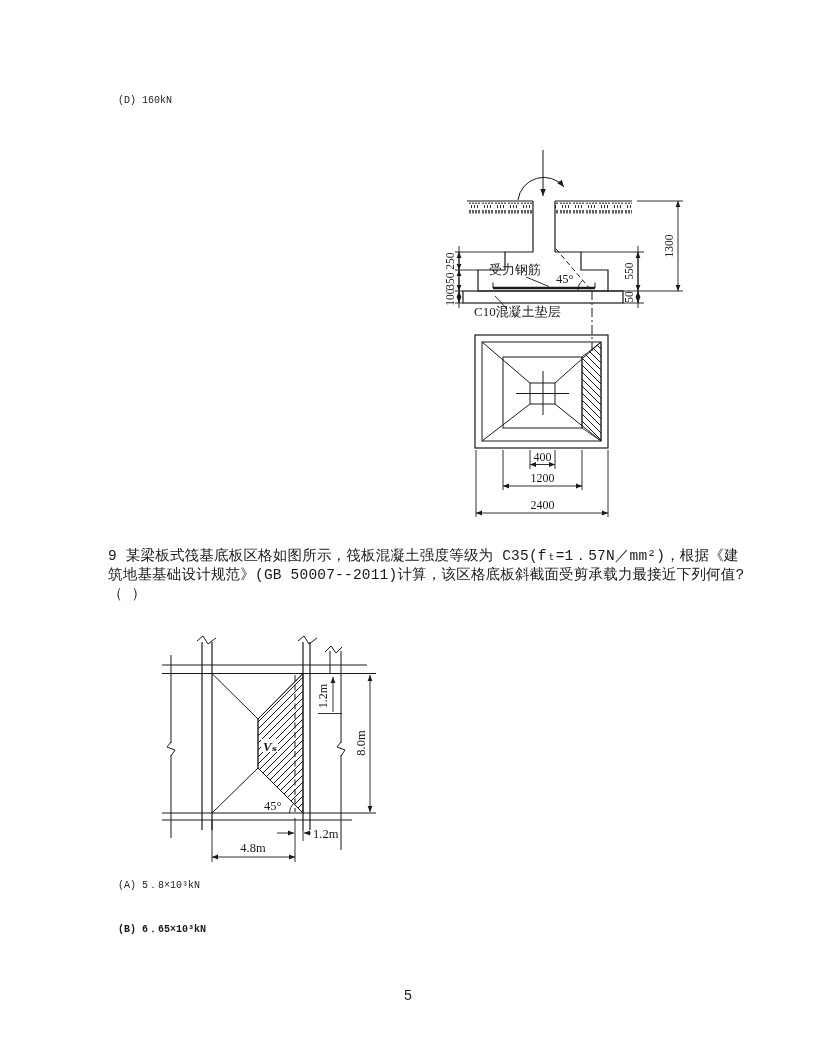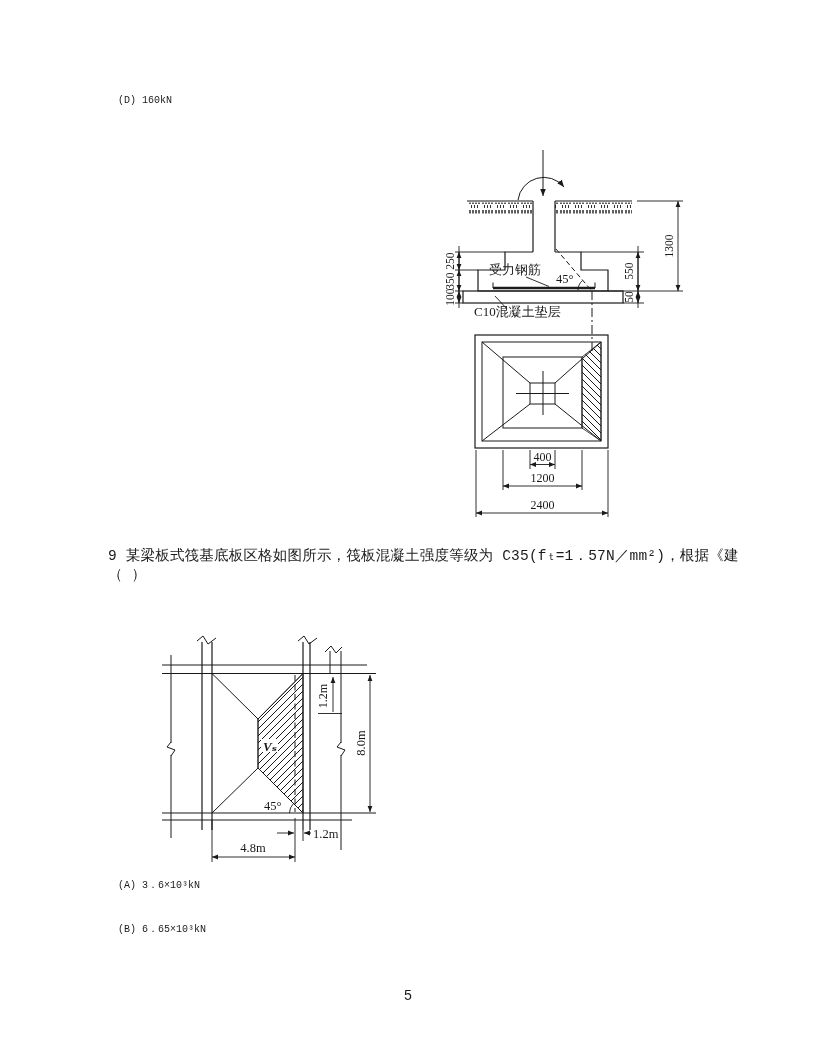--- a/index.html
+++ b/index.html
@@ -132,20 +132,21 @@
 
     <line class="sd" x1="476" y1="450" x2="476" y2="517"></line>
     <line class="sd" x1="608" y1="450" x2="608" y2="517"></line>
     <line class="sd" x1="476" y1="513" x2="608" y2="513" marker-start="url(#ah1)" marker-end="url(#ah1)"></line>
     <text class="tt" font-size="12" text-anchor="middle" x="542.5" y="509">2400</text>
   </g>
 </svg>
 
 <div class="qblock">
   <div class="qline">9 某梁板式筏基底板区格如图所示，筏板混凝土强度等级为 C35(fₜ=1．57N／mm²)，根据《建</div>
+  <div class="qline">筑地基基础设计规范》(GB 50007--2011)计算，该区格底板斜截面受剪承载力最接近下列何值?</div>
   <div class="qline">（ ）</div>
 </div>
 
 <svg style="left:150px;top:612px;" width="245" height="265" viewBox="150 612 245 265">
   <defs>
     <marker id="ah2" viewBox="0 0 10 10" refX="9" refY="5" markerWidth="8" markerHeight="8" orient="auto-start-reverse">
       <path d="M0 1.4 L9 5 L0 8.6 Z" fill="#1a1a1a"></path>
     </marker>
     <pattern id="hf2" width="7" height="7" patternUnits="userSpaceOnUse">
       <path d="M0 7 L7 0" stroke="#1a1a1a" stroke-width="1"></path>
@@ -203,16 +204,16 @@
     <line class="sd" x1="295" y1="818" x2="295" y2="862"></line>
     <line class="sd" x1="303" y1="830" x2="303" y2="841"></line>
     <line class="sd" x1="277" y1="833" x2="294" y2="833" marker-end="url(#ah2)"></line>
     <line class="sd" x1="311" y1="833" x2="304" y2="833" marker-end="url(#ah2)"></line>
     <text class="tt" x="313" y="838" font-size="12.5">1.2m</text>
     <line class="sd" x1="212" y1="857" x2="295" y2="857" marker-start="url(#ah2)" marker-end="url(#ah2)"></line>
     <text class="tt" font-size="12.5" text-anchor="middle" x="253" y="852">4.8m</text>
   </g>
 </svg>
 
-<div class="txt" style="left:118px;top:877px;">(A) 3．6×10³kN</div>
-<div class="txt" style="left:118px;top:921px;">(B) 6．65×10³kN</div>
+<div class="txt" style="left:118px;top:877px;">(A) 5．8×10³kN</div>
+<div class="txt" style="left:118px;top:921px;font-weight:bold;">(B) 6．65×10³kN</div>
 
 <div class="pageno">5</div>
 
 </body></html>

